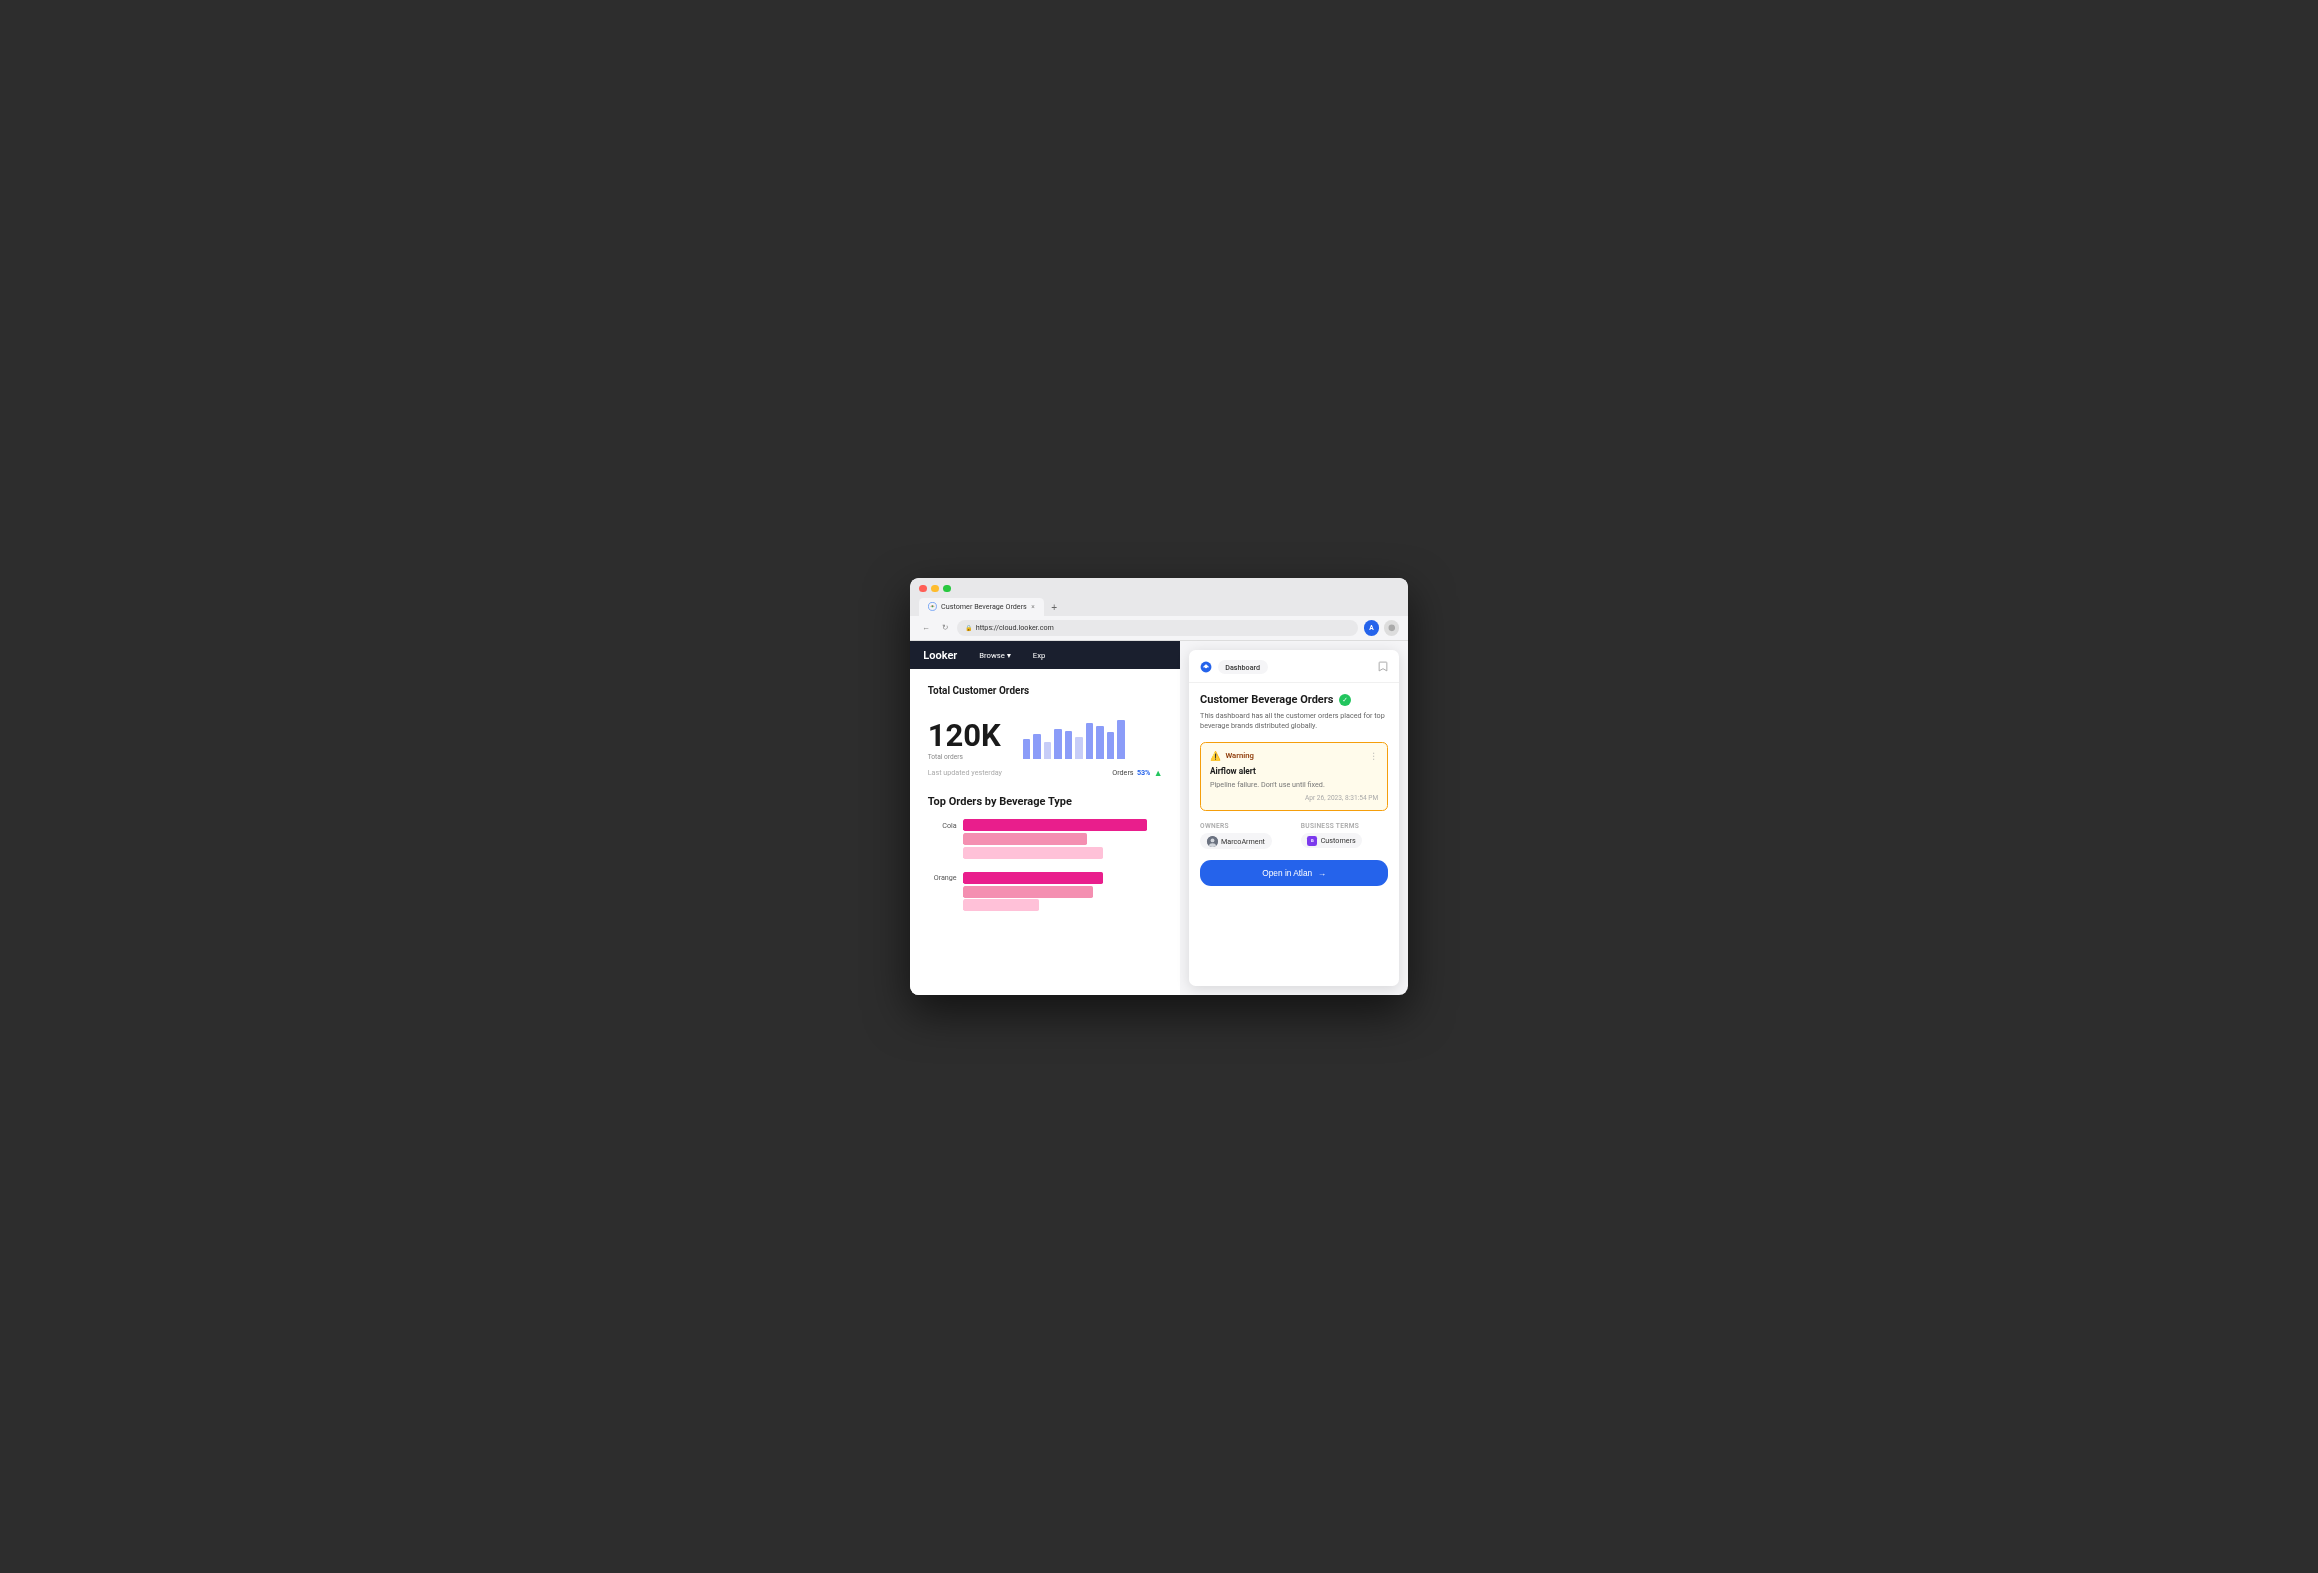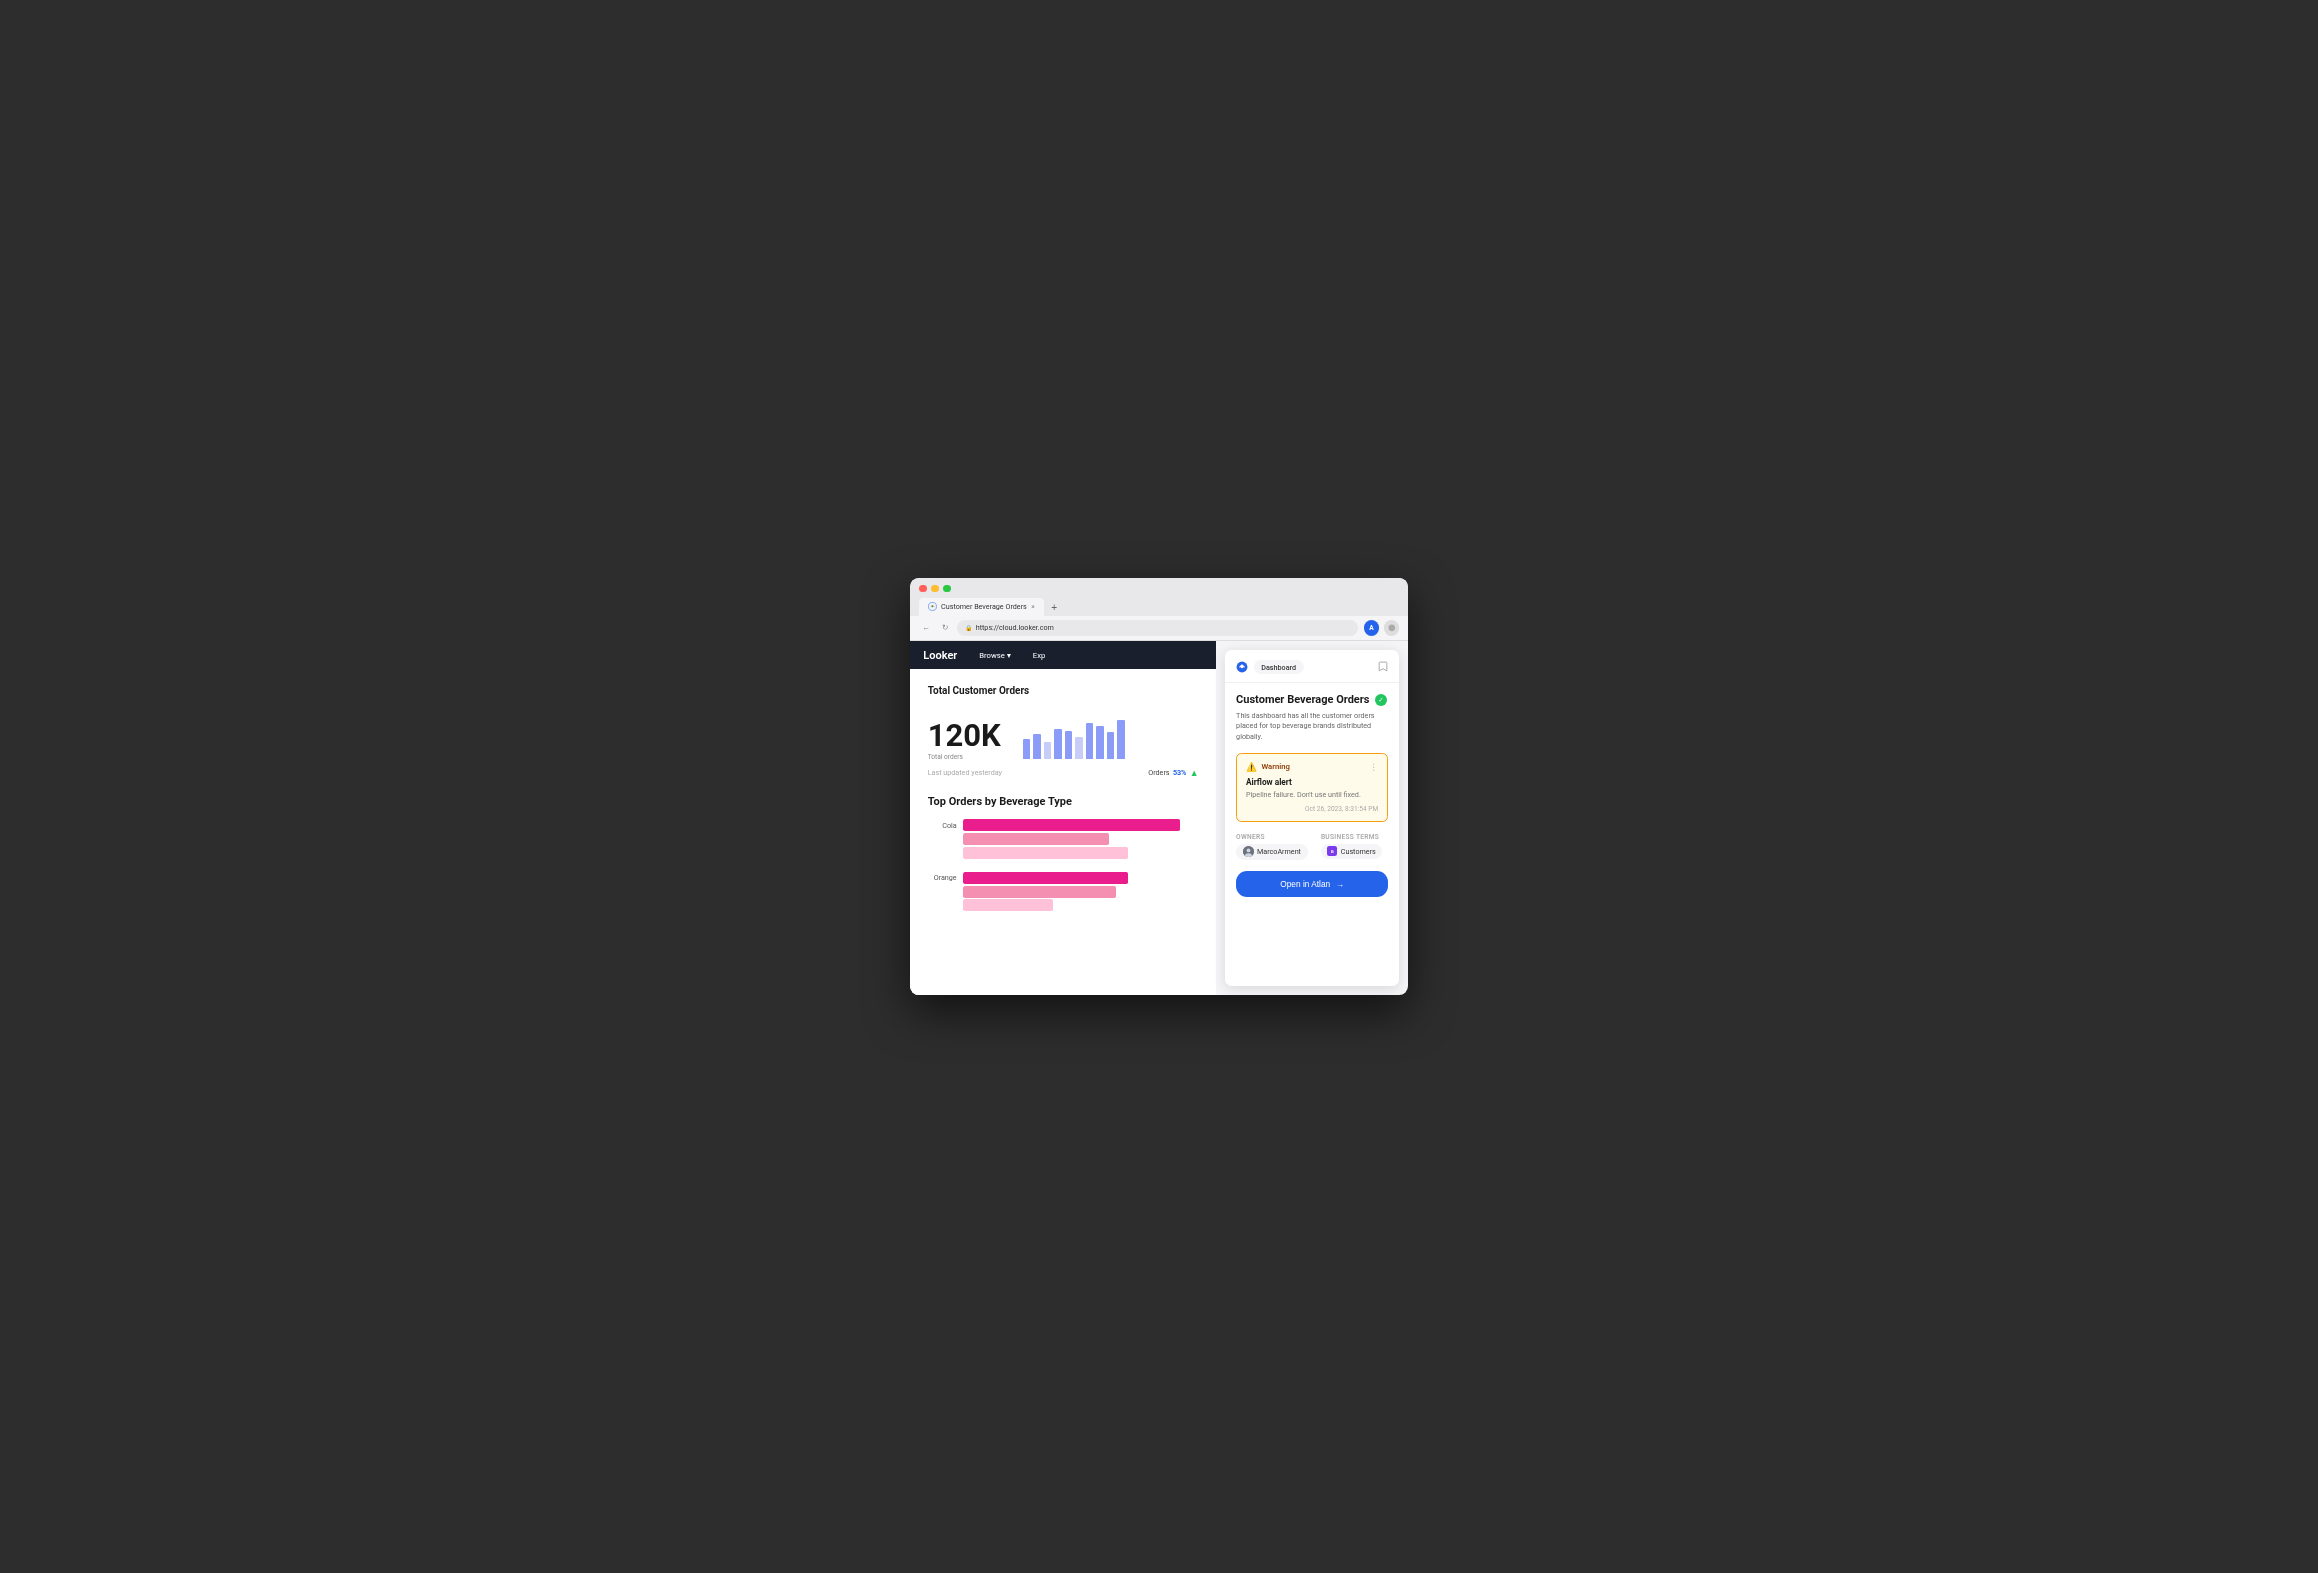--- a/index.html
+++ b/index.html
@@ -309,21 +309,21 @@
       overflow: hidden;
     }
 
     .bar-fill {
       height: 100%;
       border-radius: 1.7px;
     }
 
     
     .atlan-panel {
-      width: 174px;
+      width: 210px;
       background: white;
       border-radius: 6.6px;
       margin: 8.9px;
       box-shadow: 0 2.2px 13.3px rgba(0,0,0,0.12);
       display: flex;
       flex-direction: column;
       overflow: hidden;
       flex-shrink: 0;
     }
 
@@ -713,21 +713,21 @@
         <div class="warning-card">
           <div class="warning-header">
             <div class="warning-title-row">
               <span class="warning-icon">⚠️</span>
               <span class="warning-label">Warning</span>
             </div>
             <span class="warning-menu">⋮</span>
           </div>
           <div class="warning-alert-title">Airflow alert</div>
           <div class="warning-message">Pipeline failure. Don't use until fixed.</div>
-          <div class="warning-timestamp">Oct 26, 2023, 8:31:54 PM</div>
+          <div class="warning-timestamp">Apr 26, 2023, 8:31:54 PM</div>
         </div>
 
         <div class="metadata-row">
           <div class="metadata-col">
             <div class="metadata-heading">Owners</div>
             <div class="owner-chip">
               <div class="owner-avatar">
                 <svg width="11" height="11" viewBox="0 0 20 20">
                   <circle cx="10" cy="10" r="10" fill="#6b7280"></circle>
                   <circle cx="10" cy="8" r="3.5" fill="#d1d5db"></circle>

